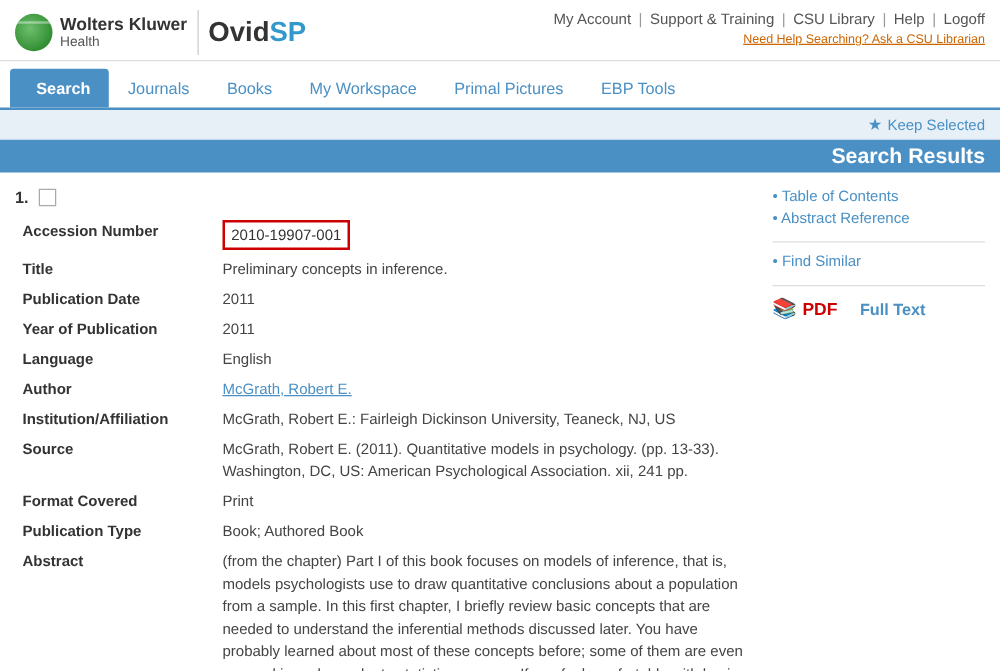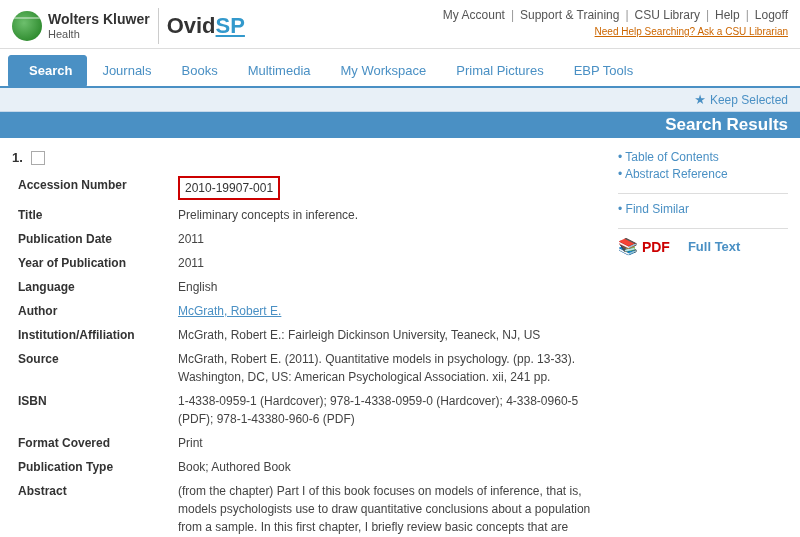--- a/index.html
+++ b/index.html
@@ -9,21 +9,21 @@
     .header { display: flex; justify-content: space-between; align-items: flex-start; padding: 8px 12px 4px 12px; border-bottom: 1px solid #ddd; }
     .logo-area { display: flex; align-items: center; gap: 0; }
     .wk-logo { display: flex; align-items: center; gap: 6px; }
     .wk-logo .globe { width: 30px; height: 30px; border-radius: 50%; background: radial-gradient(circle at 40% 40%, #6dbf6d, #1a7a1a); display: inline-block; position: relative; overflow: hidden; }
     .wk-logo .globe::after { content: ''; position: absolute; top: 6px; left: 0; right: 0; height: 2px; background: rgba(255,255,255,0.4); }
     .wk-text { line-height: 1.2; }
     .wk-text .wk-name { font-size: 14px; font-weight: bold; color: #333; }
     .wk-text .wk-sub { font-size: 11px; color: #555; }
     .divider-logo { width: 1px; height: 36px; background: #ccc; margin: 0 8px; }
     .ovid-sp { font-size: 22px; font-weight: bold; color: #333; }
-    .ovid-sp span { color: #3399cc; text-decoration: underline; }
+    .ovid-sp span { color: #3399cc; }
     .header-nav { font-size: 12px; color: #555; text-align: right; }
     .header-nav a { color: #555; text-decoration: none; }
     .header-nav .top-links { display: flex; gap: 6px; justify-content: flex-end; align-items: flex-start; }
     .header-nav .top-links span { color: #999; }
     .header-nav .help-link { color: #cc6600; text-decoration: underline; font-size: 10px; margin-top: 4px; display: block; text-align: right; }
 
     
     .tab-nav { display: flex; align-items: flex-end; padding: 0 8px; background: #fff; border-bottom: 2px solid #4a90c4; margin-top: 6px; }
     .tab-nav .tab { padding: 7px 14px; font-size: 13px; color: #4a90c4; cursor: pointer; border: 1px solid transparent; text-decoration: none; white-space: nowrap; }
     .tab-nav .tab.active { background: #4a90c4; color: #fff; border-radius: 3px 3px 0 0; border-color: #4a90c4; font-weight: bold; padding-left: 20px; }
@@ -88,21 +88,20 @@
       <a href="#">Logoff</a>
     </div>
     <a href="#" class="help-link">Need Help Searching? Ask a CSU Librarian</a>
   </div>
 </div>
 
 <div class="tab-nav">
   <a class="tab active">Search</a>
   <a class="tab">Journals</a>
   <a class="tab">Books</a>
-  <a class="tab">Multimedia</a>
   <a class="tab">My Workspace</a>
   <a class="tab">Primal Pictures</a>
   <a class="tab">EBP Tools</a>
 </div>
 
 <div class="toolbar-bar">
   <div class="keep-selected">
     <span class="icon-star">★</span>
     <span>Keep Selected</span>
   </div>
@@ -151,24 +150,20 @@
       </tr>
       <tr>
         <td>Institution/Affiliation</td>
         <td>McGrath, Robert E.: Fairleigh Dickinson University, Teaneck, NJ, US</td>
       </tr>
       <tr>
         <td>Source</td>
         <td>McGrath, Robert E. (2011). Quantitative models in psychology. (pp. 13-33). Washington, DC, US: American Psychological Association. xii, 241 pp.</td>
       </tr>
       <tr>
-        <td>ISBN</td>
-        <td>1-4338-0959-1 (Hardcover); 978-1-4338-0959-0 (Hardcover); 4-338-0960-5 (PDF); 978-1-43380-960-6 (PDF)</td>
-      </tr>
-      <tr>
         <td>Format Covered</td>
         <td>Print</td>
       </tr>
       <tr>
         <td>Publication Type</td>
         <td>Book; Authored Book</td>
       </tr>
       <tr>
         <td>Abstract</td>
         <td>(from the chapter) Part I of this book focuses on models of inference, that is, models psychologists use to draw quantitative conclusions about a population from a sample. In this first chapter, I briefly review basic concepts that are needed to understand the inferential methods discussed later. You have probably learned about most of these concepts before; some of them are even covered in undergraduate statistics courses. If you feel comfortable with basic concepts in statistics, such as sampling distributions, you might decide to skim this chapter or move on to Chapter 2. I usually find that even students who did very well in previous statistics courses appreciate a review of the basics, though. Because the material in the next</td>

